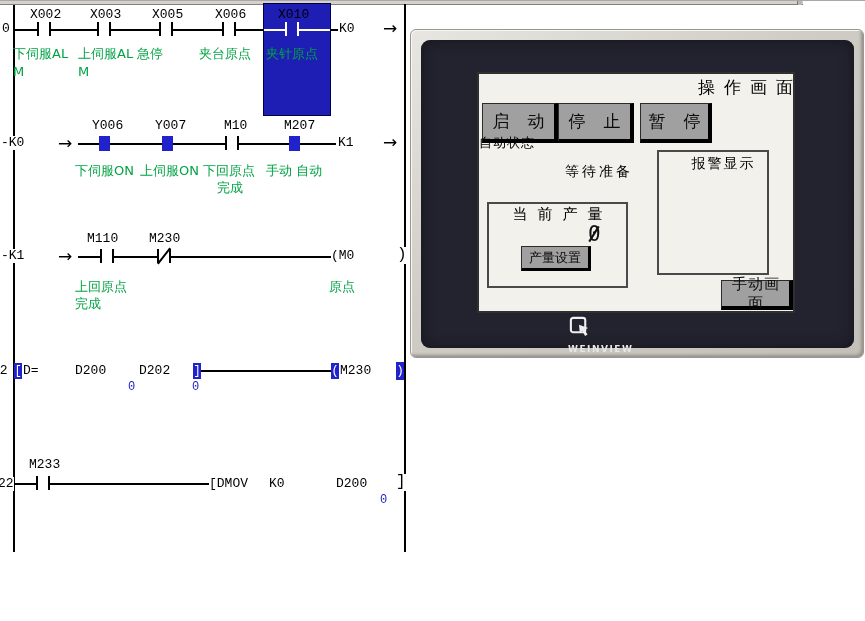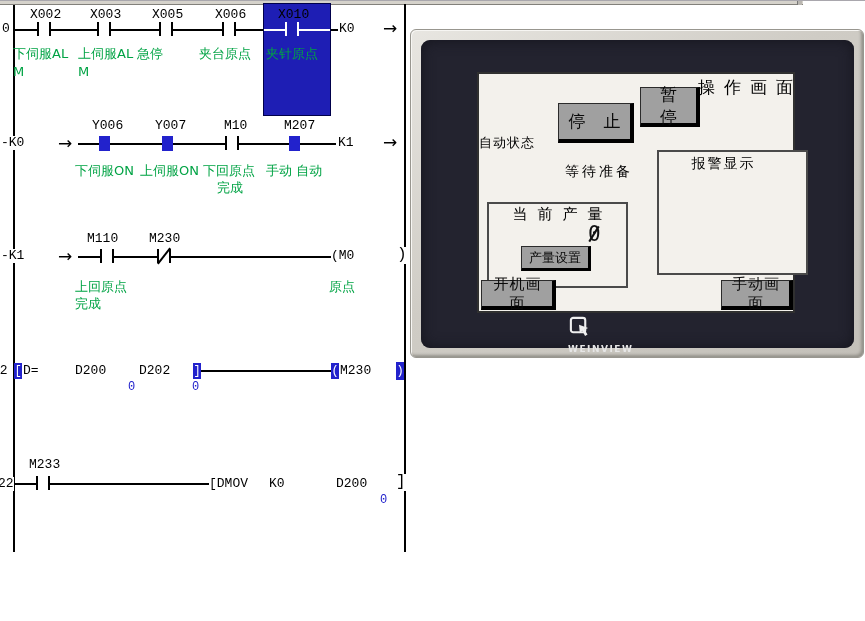--- a/index.html
+++ b/index.html
@@ -162,45 +162,45 @@
   <div class="mono" style="left:336px;top:477px">D200</div>
   <div class="mono big" style="left:396px;top:474px">]</div>
   <div class="mon" style="left:380px;top:494px">0</div>
 </div>
 
 <div class="panel">
   <div class="bezel">
     <div class="screen">
       <div class="hmi-title"><span>操作画面</span></div>
 
+      <button class="hmi-btn big" style="left:3px;top:29px;width:76px;height:40px">
+          <span>启动</span>
+        </button>
       <button class="hmi-btn big" style="left:79px;top:29px;width:76px;height:40px">
           <span>停止</span>
         </button>
-      <button class="hmi-btn big" style="left:161px;top:13px;width:60px;height:40px">
+      <button class="hmi-btn big" style="left:161px;top:29px;width:72px;height:40px">
           <span>暂停</span>
         </button>
 
       <div class="hmi-text" style="left:0;top:60px;font-size:13px;letter-spacing:1px">自动状态</div>
       <div class="hmi-text" style="left:86px;top:89px;font-size:14px;letter-spacing:3px">等待准备</div>
 
-      <div class="gbox" style="left:178px;top:76px;width:151px;height:125px">
+      <div class="gbox" style="left:178px;top:76px;width:112px;height:125px">
         <div class="hmi-text" style="left:0;top:3px;width:129px;text-align:center;font-size:14px;letter-spacing:2px">报警显示</div>
       </div>
 
       <div class="gbox" style="left:8px;top:128px;width:141px;height:86px">
         <div class="hmi-text" style="left:0;top:1px;width:137px;text-align:center;font-size:15px"><span style="letter-spacing:10px;margin-right:-10px">当前产量</span></div>
         <div class="slashed-zero" style="left:99px;top:20px">0</div>
         <button class="hmi-btn small" style="left:32px;top:42px;width:70px;height:25px;border-right-width:3px;border-bottom-width:3px">
             <span>产量设置</span>
           </button>
       </div>
 
-      <button class="hmi-btn nav" style="left:2px;top:206px;width:75px;height:30px">
-          <span>开机画面</span>
-        </button>
       <button class="hmi-btn nav" style="left:242px;top:206px;width:72px;height:30px">
           <span>手动画面</span>
         </button>
     </div>
 
     <div class="logo">
       <svg width="23" height="23" viewBox="0 0 24 24">
         <rect x="3" y="2" width="15" height="15" rx="2.5" fill="none" stroke="#efefef" stroke-width="2.2"></rect>
         <path d="M11.5 9 L21 12.6 L17.2 14.1 L20.4 19.4 L17.8 20.8 L14.9 15.5 L12.3 18 Z" fill="#efefef"></path>
       </svg>

